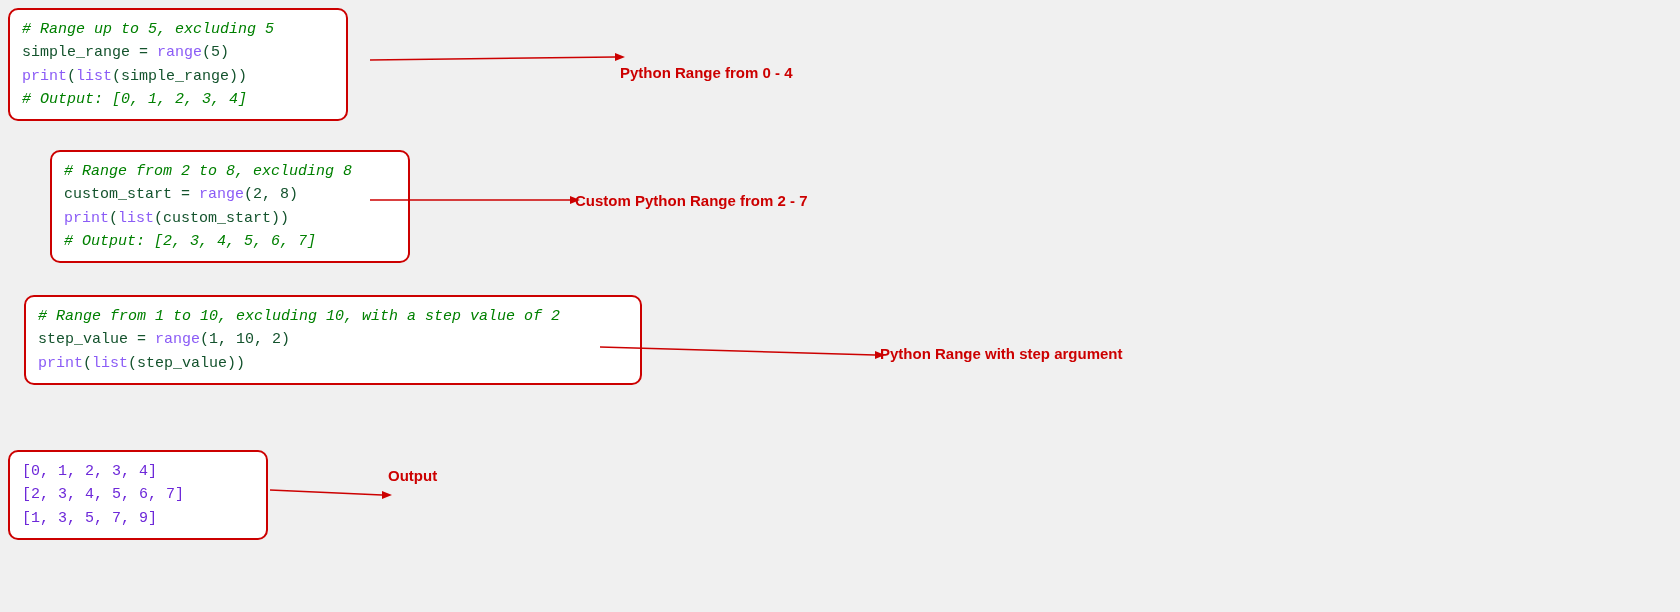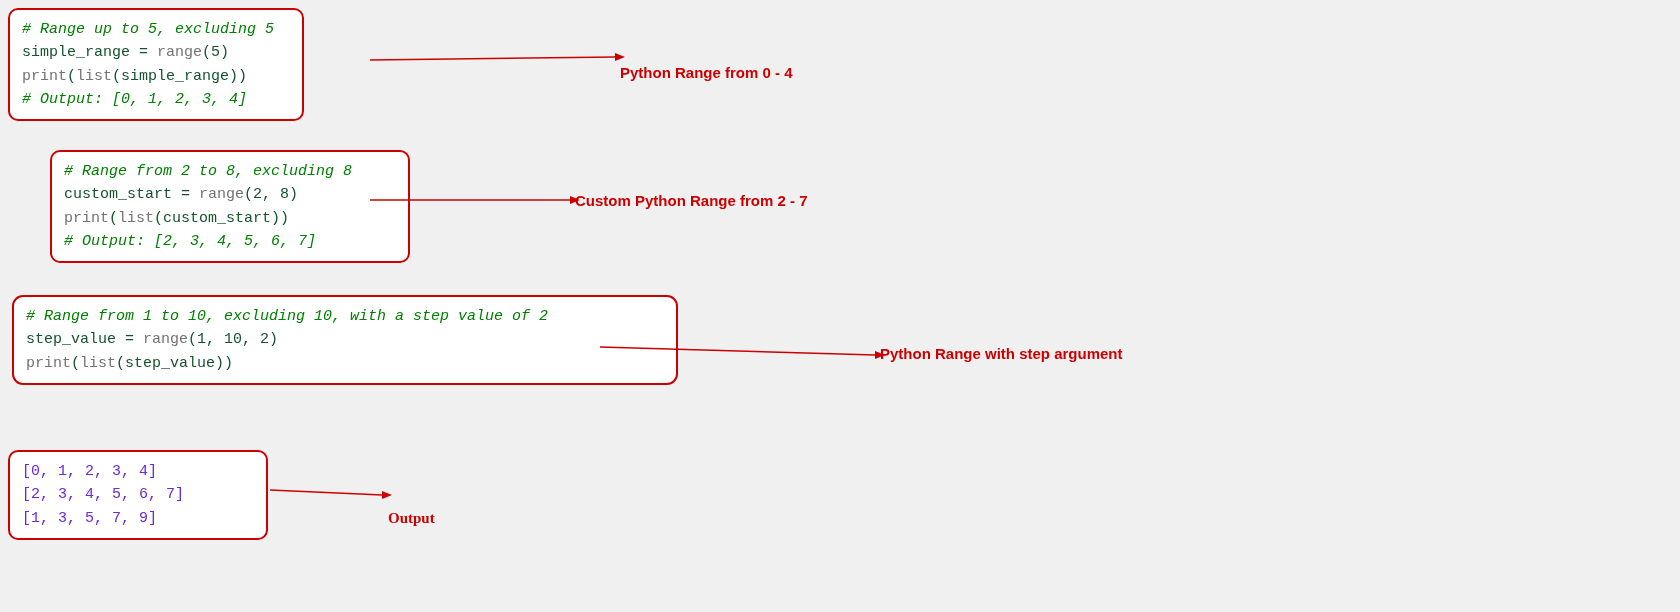--- a/index.html
+++ b/index.html
@@ -43,45 +43,44 @@
     .arrows-svg {
       position: absolute;
       top: 0;
       left: 0;
       width: 1680px;
       height: 612px;
       pointer-events: none;
     }
 
     .comment { color: #008000; font-style: italic; }
-    .fn      { color: #737373; }
+    .fn      { color: #8b5cf6; }
     .black   { color: #14532d; }
     .output-block { color: #6d28d9; }
 
     
     #block1 {
       left: 8px;
       top: 8px;
-      width: 296px;
+      width: 340px;
     }
 
     
     #block2 {
       left: 8px;
       top: 150px;
       width: 360px;
       margin-left: 42px;
     }
 
     
     #block3 {
-      left: 12px;
+      left: 24px;
       top: 295px;
-      width: 666px;
-      border-radius: 11px;
+      width: 618px;
     }
 
     
     #block4 {
       left: 8px;
       top: 450px;
       width: 260px;
     }
 
     
@@ -95,22 +94,21 @@
       top: 192px;
     }
 
     #label3 {
       left: 880px;
       top: 345px;
     }
 
     #label4 {
       left: 388px;
-      top: 510px;
-      font-family: Liberation Serif, serif;
+      top: 467px;
     }
   </style>
 </head>
 <body>
 
 <div class="main-container">
 
   <div class="code-block" id="block1">
     <div>
       <span class="comment"># Range up to 5, excluding 5</span>

